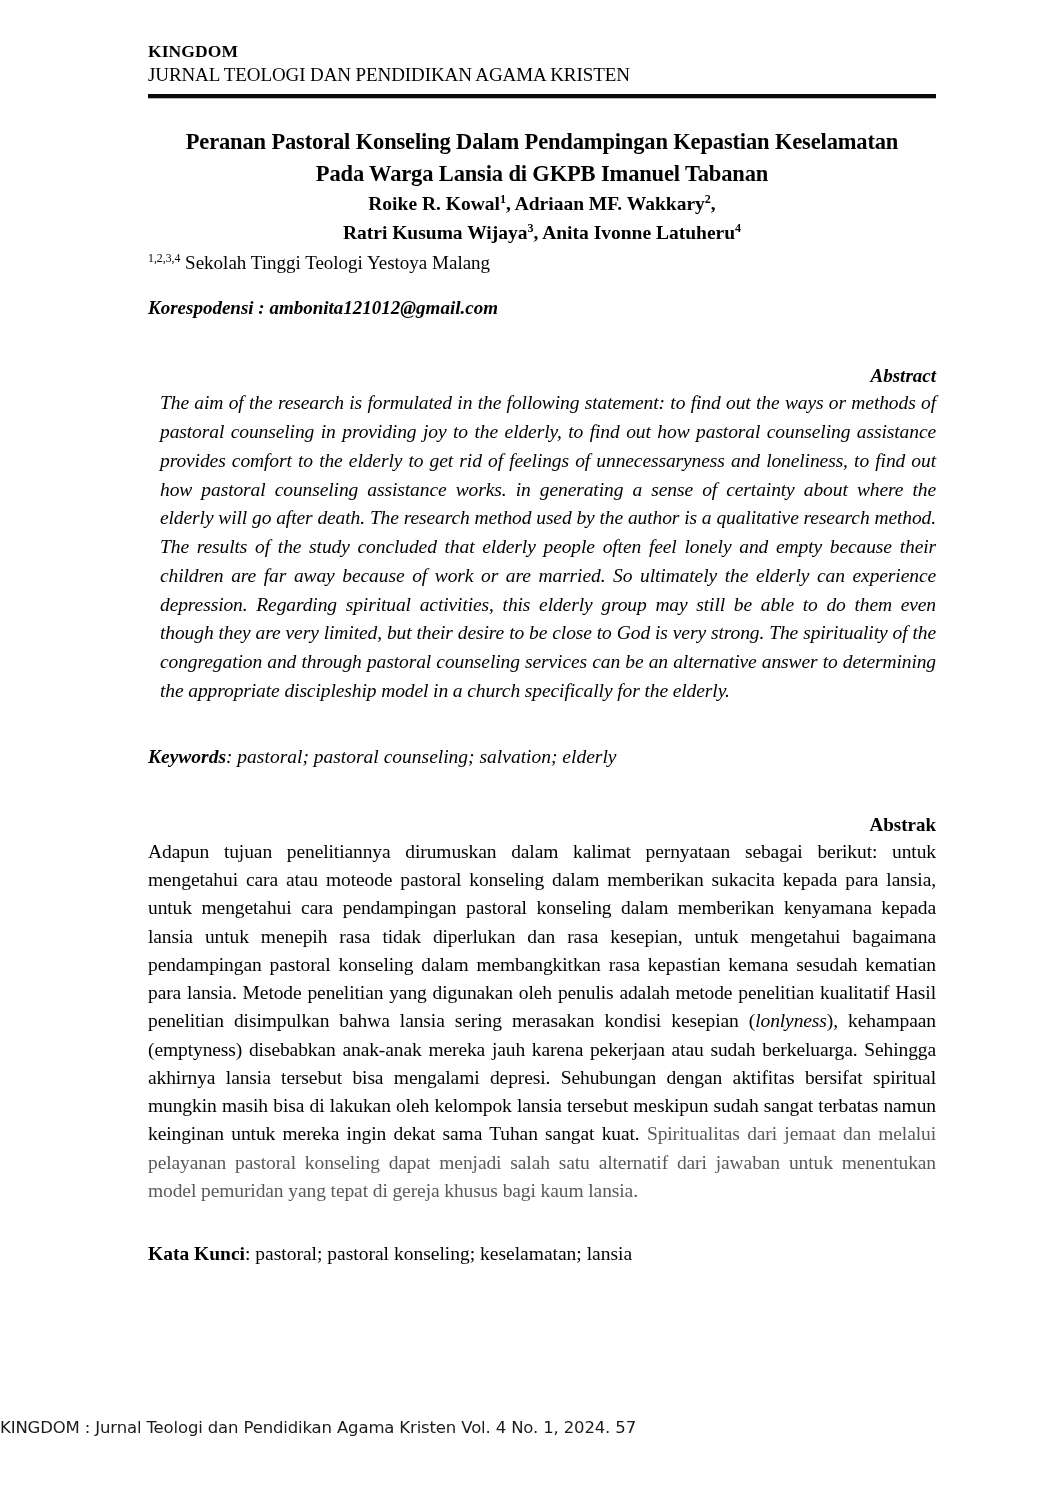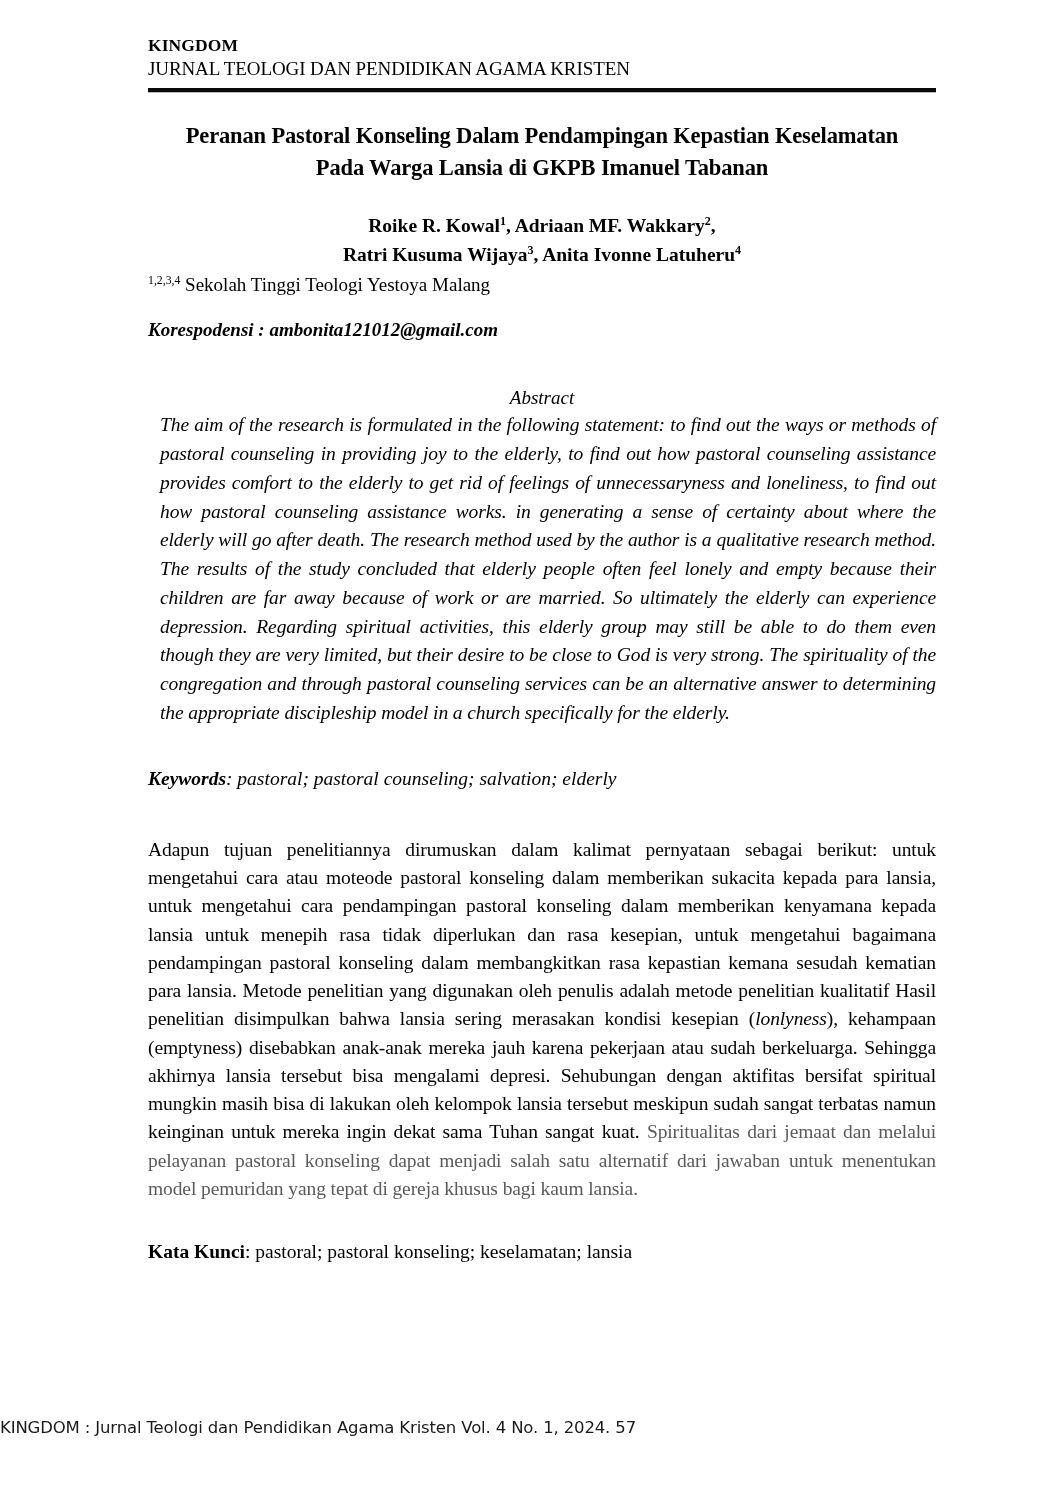--- a/index.html
+++ b/index.html
@@ -12,21 +12,21 @@
     width: 1058px;
     height: 1497px;
     background: #ffffff;
     font-family: "Liberation Serif", "DejaVu Serif", serif;
     color: #000000;
     overflow: hidden;
   }
   .content {
     position: absolute;
     left: 148px;
-    top: 8px;
+    top: 14px;
     width: 788px;
   }
 
   
   .masthead {
     display: flex;
     justify-content: space-between;
     align-items: flex-start;
     padding-top: 26px;
   }
@@ -66,21 +66,20 @@
     margin-top: 28px;
     letter-spacing: -0.15px;
   }
 
   
   .authors {
     text-align: center;
     font-weight: bold;
     font-size: 19.5px;
     line-height: 1.45;
-    margin-top: 28px;
   }
   .authors sup {
     font-size: 62%;
     vertical-align: super;
     line-height: 0;
   }
   .affiliation {
     font-size: 19px;
     line-height: 1.35;
     margin-top: 3px;
@@ -93,22 +92,22 @@
   .correspondence {
     text-align: left;
     font-weight: bold;
     font-style: italic;
     font-size: 19px;
     margin-top: 22px;
   }
 
   
   .sec-heading {
-    text-align: center;
-    font-weight: normal;
+    text-align: right;
+    font-weight: bold;
     font-size: 19px;
     margin-bottom: 2px;
   }
   .sec-heading.italic {
     font-style: italic;
   }
 
   
   .abstract-en {
     font-style: italic;
@@ -202,20 +201,21 @@
 
     <div class="sec-heading italic">Abstract</div>
     <div class="abstract-en">The aim of the research is formulated in the following statement: to find out the ways or methods of pastoral counseling in providing joy to the elderly, to find out how pastoral counseling assistance provides comfort to the elderly to get rid of feelings of unnecessaryness and loneliness, to find out how pastoral counseling assistance works. in generating a sense of certainty about where the elderly will go after death. The research method used by the author is a qualitative research method. The results of the study concluded that elderly people often feel lonely and empty because their children are far away because of work or are married. So ultimately the elderly can experience depression. Regarding spiritual activities, this elderly group may still be able to do them even though they are very limited, but their desire to be close to God is very strong. The spirituality of the congregation and through pastoral counseling services can be an alternative answer to determining the appropriate discipleship model in a church specifically for the elderly.</div>
 
     <div class="keywords-en">
       <span class="lbl">Keywords</span><span>: pastoral; pastoral counseling; salvation; elderly</span>
     </div>
 
     <div class="spacer-abstrak"></div>
 
+    <div class="sec-heading">Abstrak</div>
     <div class="abstrak-id"><span>Adapun tujuan penelitiannya dirumuskan dalam kalimat pernyataan sebagai berikut: untuk mengetahui cara atau moteode  pastoral konseling dalam  memberikan sukacita kepada para lansia, untuk mengetahui cara pendampingan pastoral konseling dalam   memberikan kenyamana kepada lansia untuk menepih rasa tidak diperlukan dan rasa kesepian, untuk mengetahui bagaimana pendampingan pastoral konseling dalam membangkitkan rasa kepastian kemana sesudah  kematian para lansia. Metode penelitian yang digunakan oleh penulis adalah metode penelitian kualitatif Hasil penelitian disimpulkan bahwa lansia sering merasakan kondisi kesepian (</span><em>lonlyness</em><span>), kehampaan (emptyness) disebabkan anak-anak mereka jauh karena pekerjaan atau sudah berkeluarga. Sehingga akhirnya lansia tersebut bisa mengalami depresi. Sehubungan dengan aktifitas bersifat spiritual mungkin masih bisa di lakukan oleh kelompok lansia tersebut meskipun sudah sangat terbatas namun keinginan untuk mereka ingin dekat sama Tuhan sangat kuat. </span><span class="faded">Spiritualitas dari jemaat dan melalui pelayanan pastoral konseling dapat menjadi salah satu alternatif dari jawaban untuk menentukan model pemuridan yang tepat di gereja khusus bagi kaum lansia.</span></div>
 
     <div class="keywords-id">
       <span class="lbl">Kata Kunci</span><span>: pastoral; pastoral konseling; keselamatan; lansia</span>
     </div>
 
   </div>
 
   <div class="footer">KINGDOM : Jurnal Teologi dan Pendidikan Agama Kristen Vol. 4 No. 1, 2024.  57</div>
 </div>

